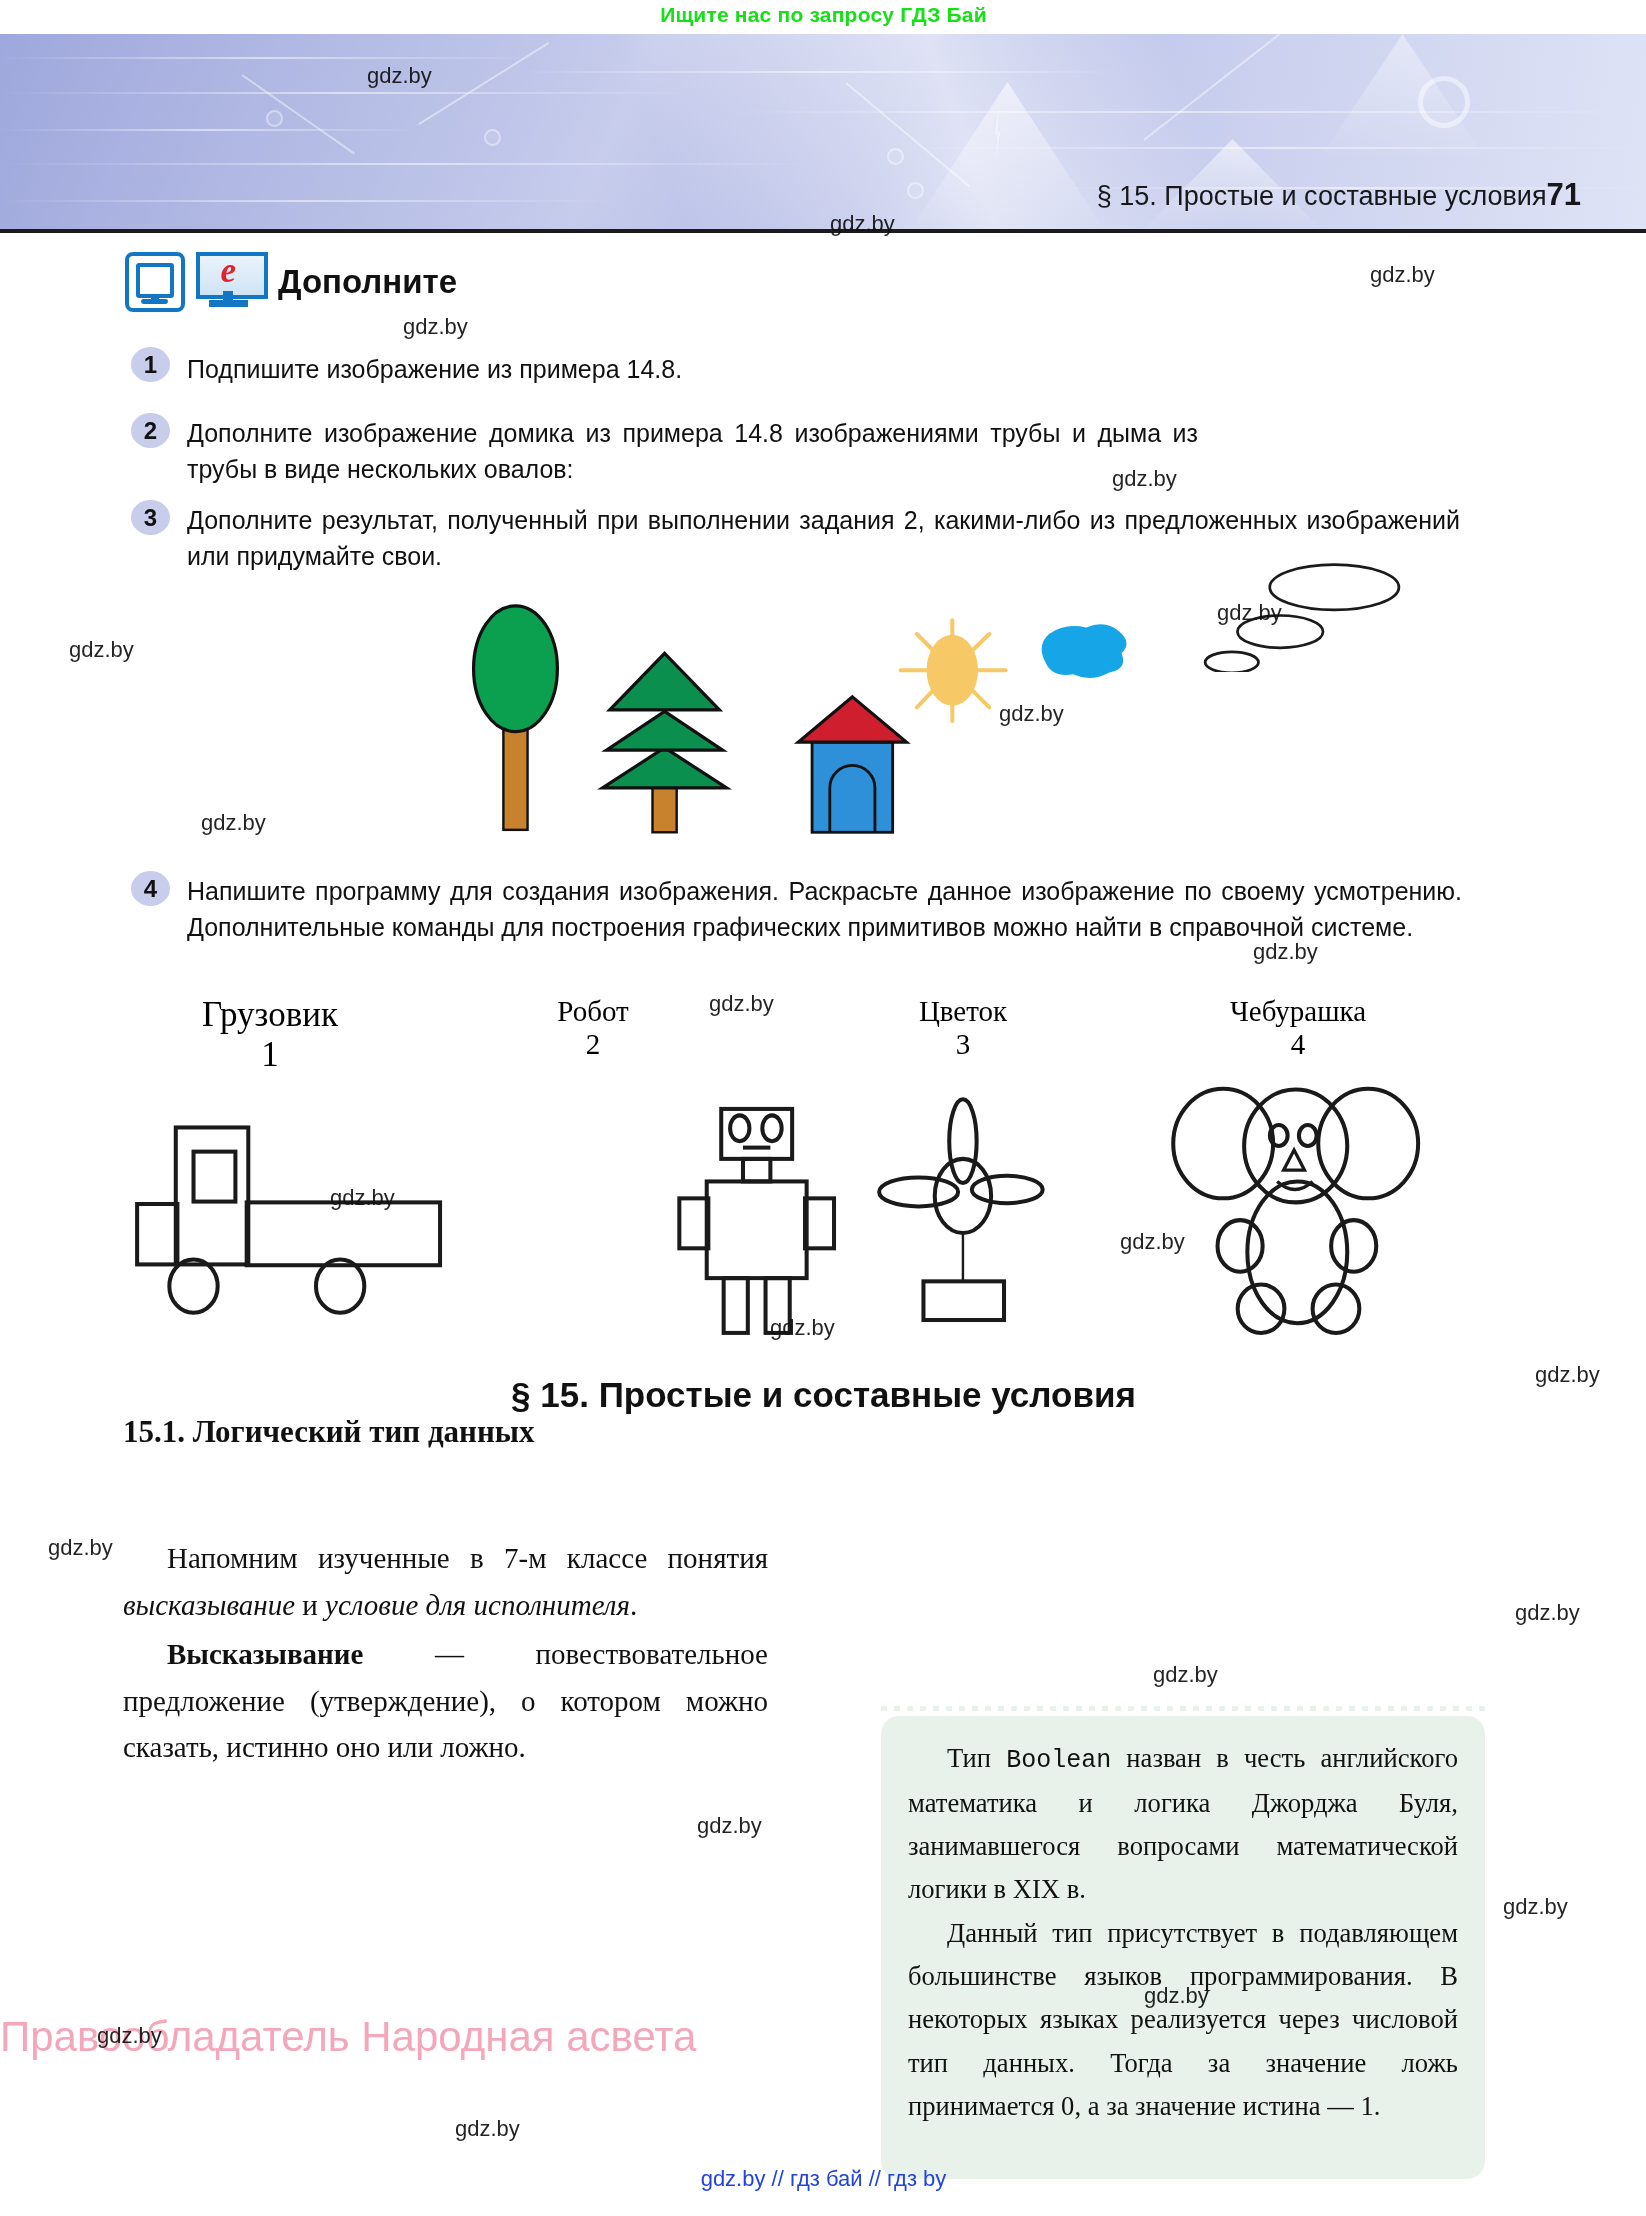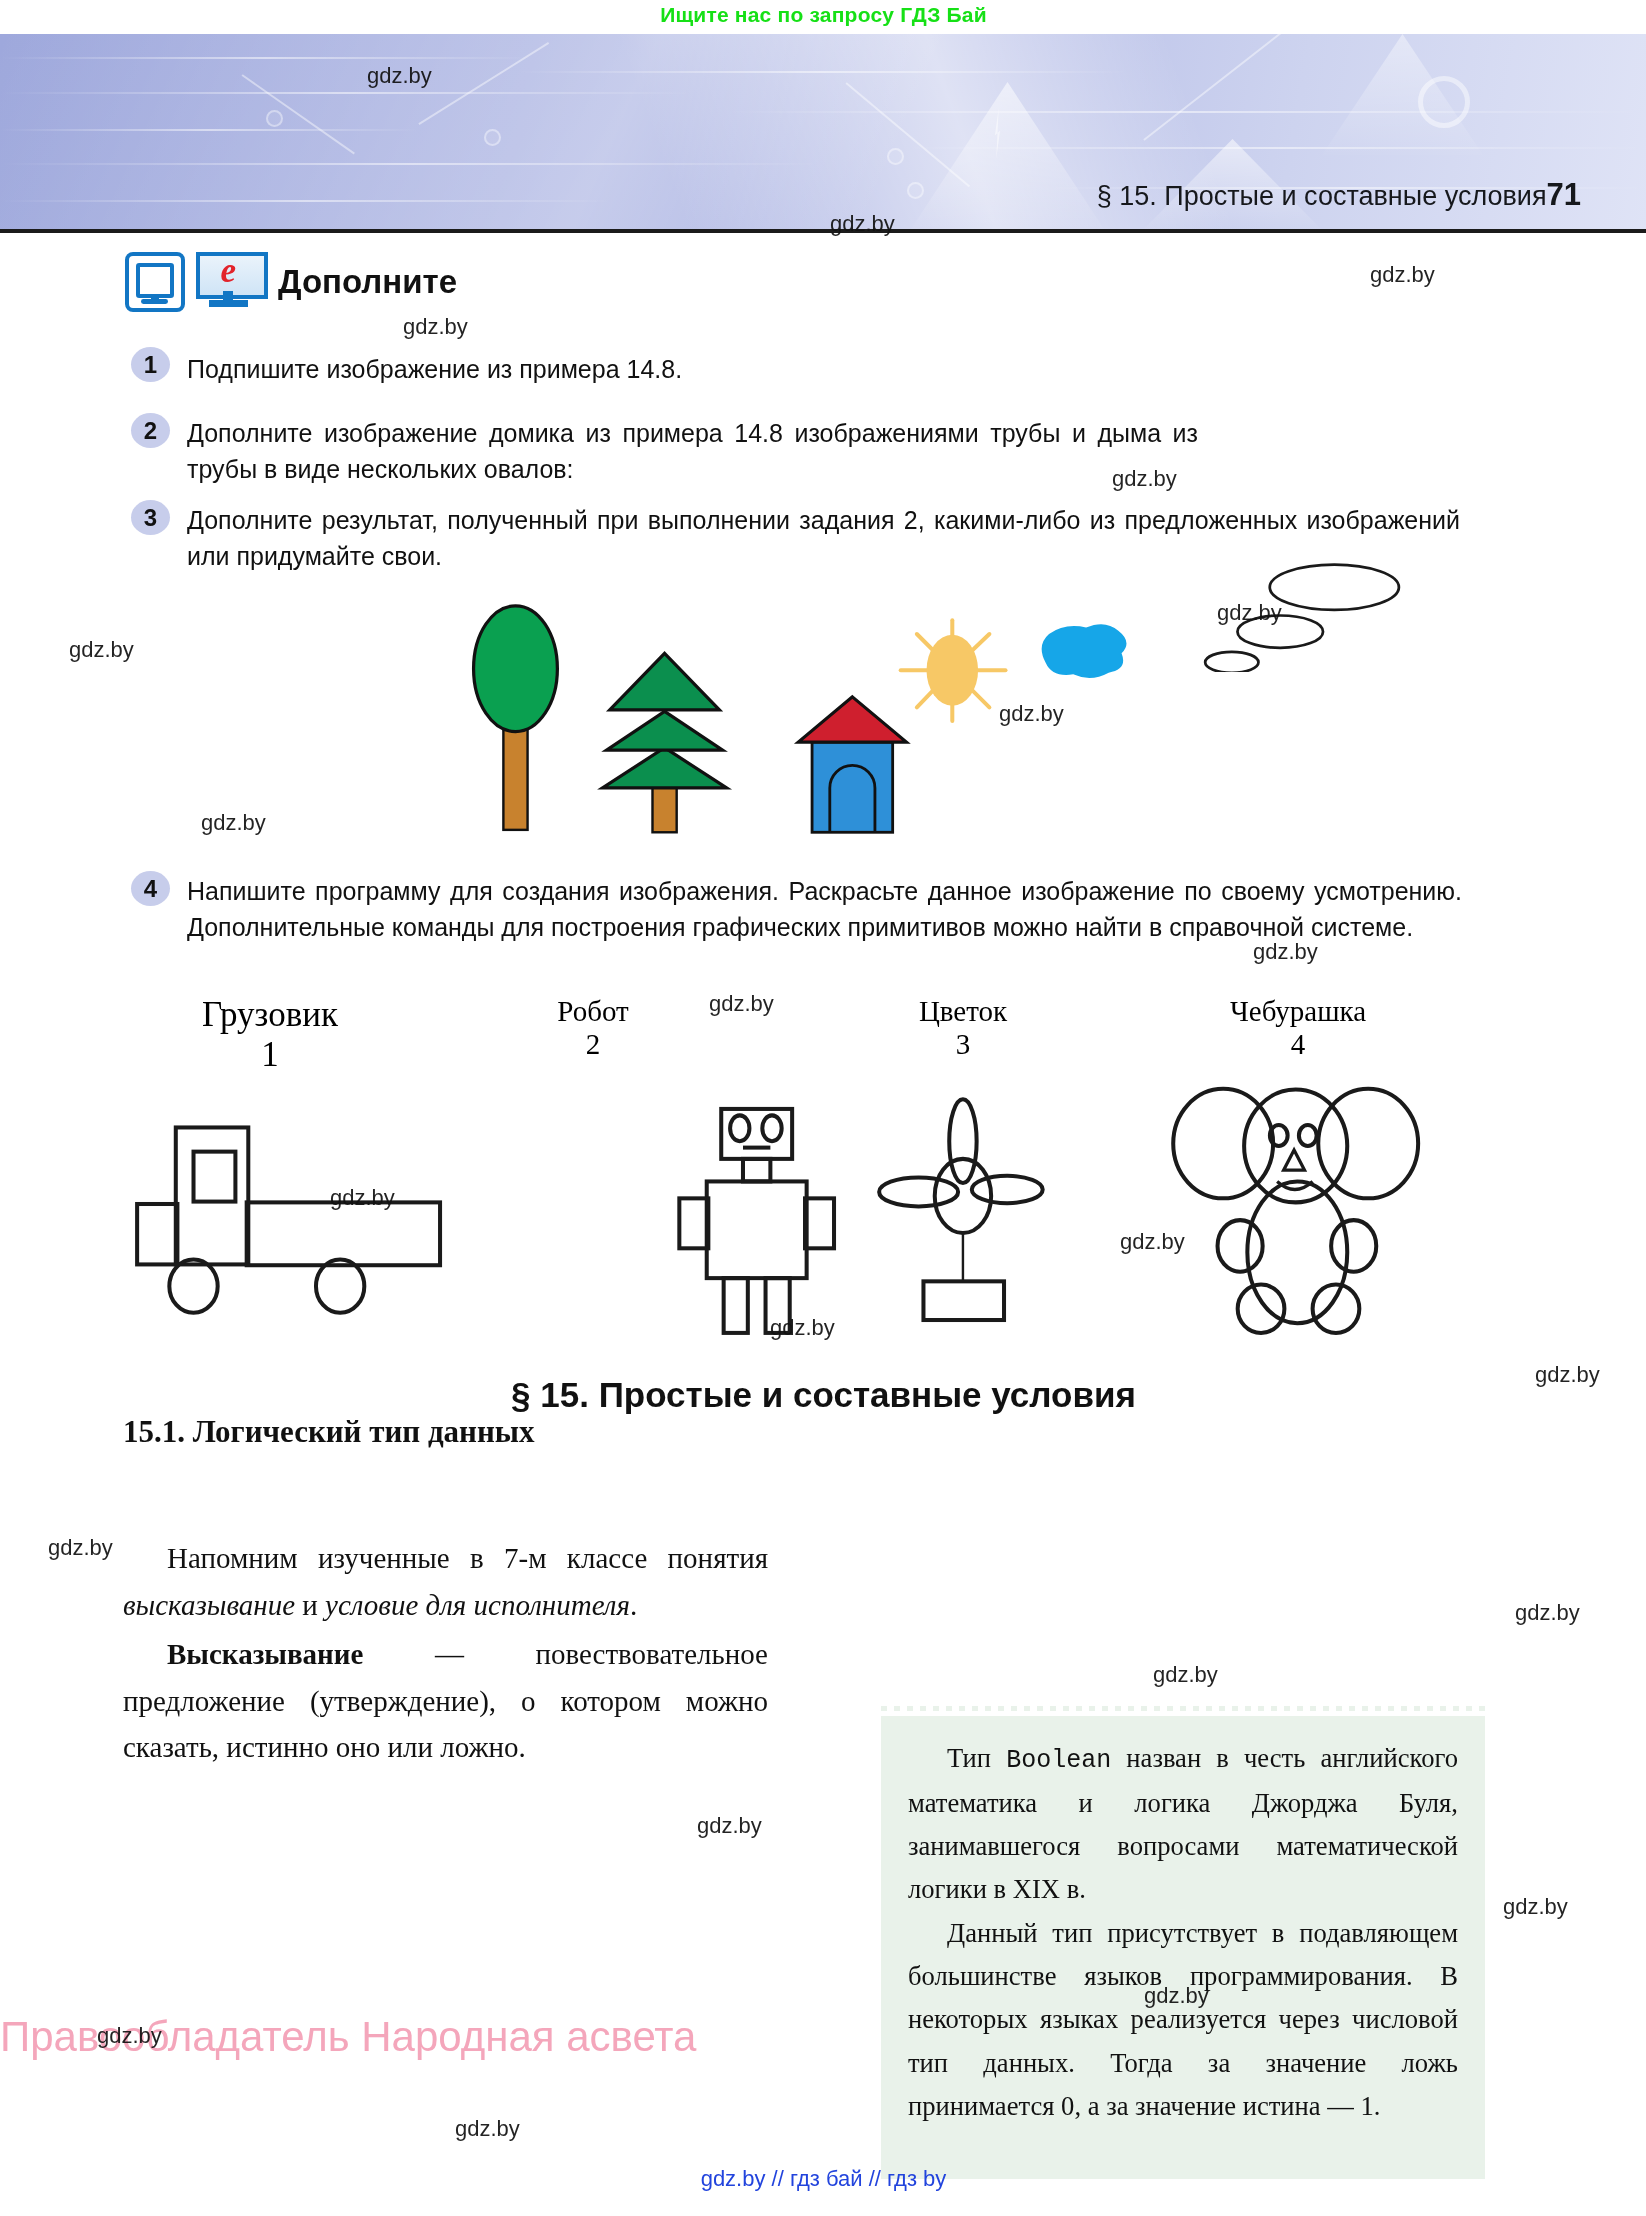--- a/index.html
+++ b/index.html
@@ -273,21 +273,21 @@
   <div class="sec-title" style="top:1146px;">§ 15. Простые и составные условия</div>
 
   <div class="sub-title" style="left:123px;top:1185px;">15.1. Логический тип данных</div>
 
   <div class="body-col" style="left:123px;top:1306px;width:645px;">
     <p>Напомним изученные в 7-м классе понятия <i>высказывание</i> и <i>условие для исполнителя</i>.</p>
     <p><b>Высказывание</b> — повествовательное предложение (утверждение), о котором можно сказать, истинно оно или ложно.</p>
   </div>
 
   <div class="dot-rule" style="left:881px;top:1477px;width:604px;"></div>
-  <div class="note-box" style="left:881px;top:1487px;width:604px;height:463px;">
+  <div class="note-box" style="left:881px;top:1487px;width:604px;height:463px;border-radius:18px;">
     <p>Тип <span class="mono">Boolean</span> назван в честь английского математика и логика Джорджа Буля, занимавшегося вопросами математической логики в XIX в.</p>
     <p>Данный тип присутствует в подавляющем большинстве языков программирования. В некоторых языках реализуется через числовой тип данных. Тогда за значение ложь принимается 0, а за значение истина — 1.</p>
   </div>
 </div>
 
 <div class="owner" style="top:2013px;">Правообладатель Народная асвета</div>
 <div class="foot-links" style="top:2166px;">gdz.by  //  гдз бай  //  гдз by</div>
 
 <div id="wm-layer">
     <div class="wm" style="left: 367px; top: 63px;">gdz.by</div>

